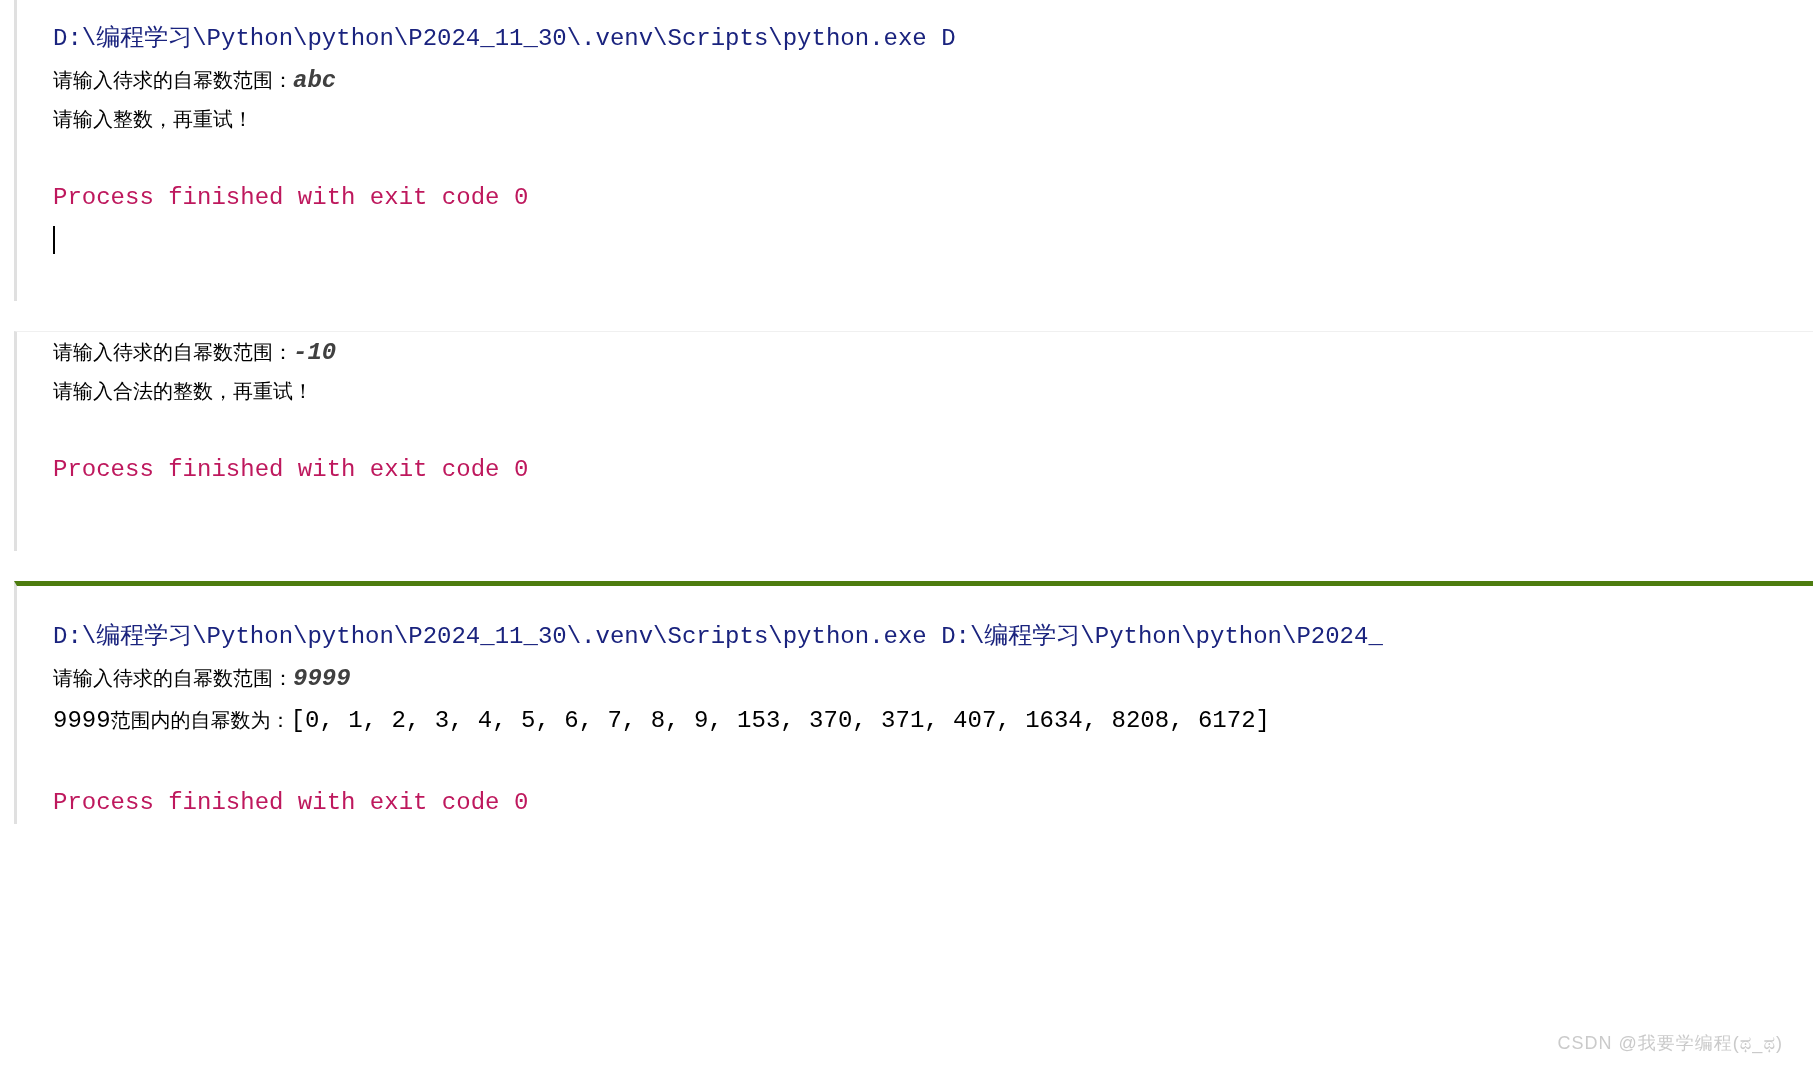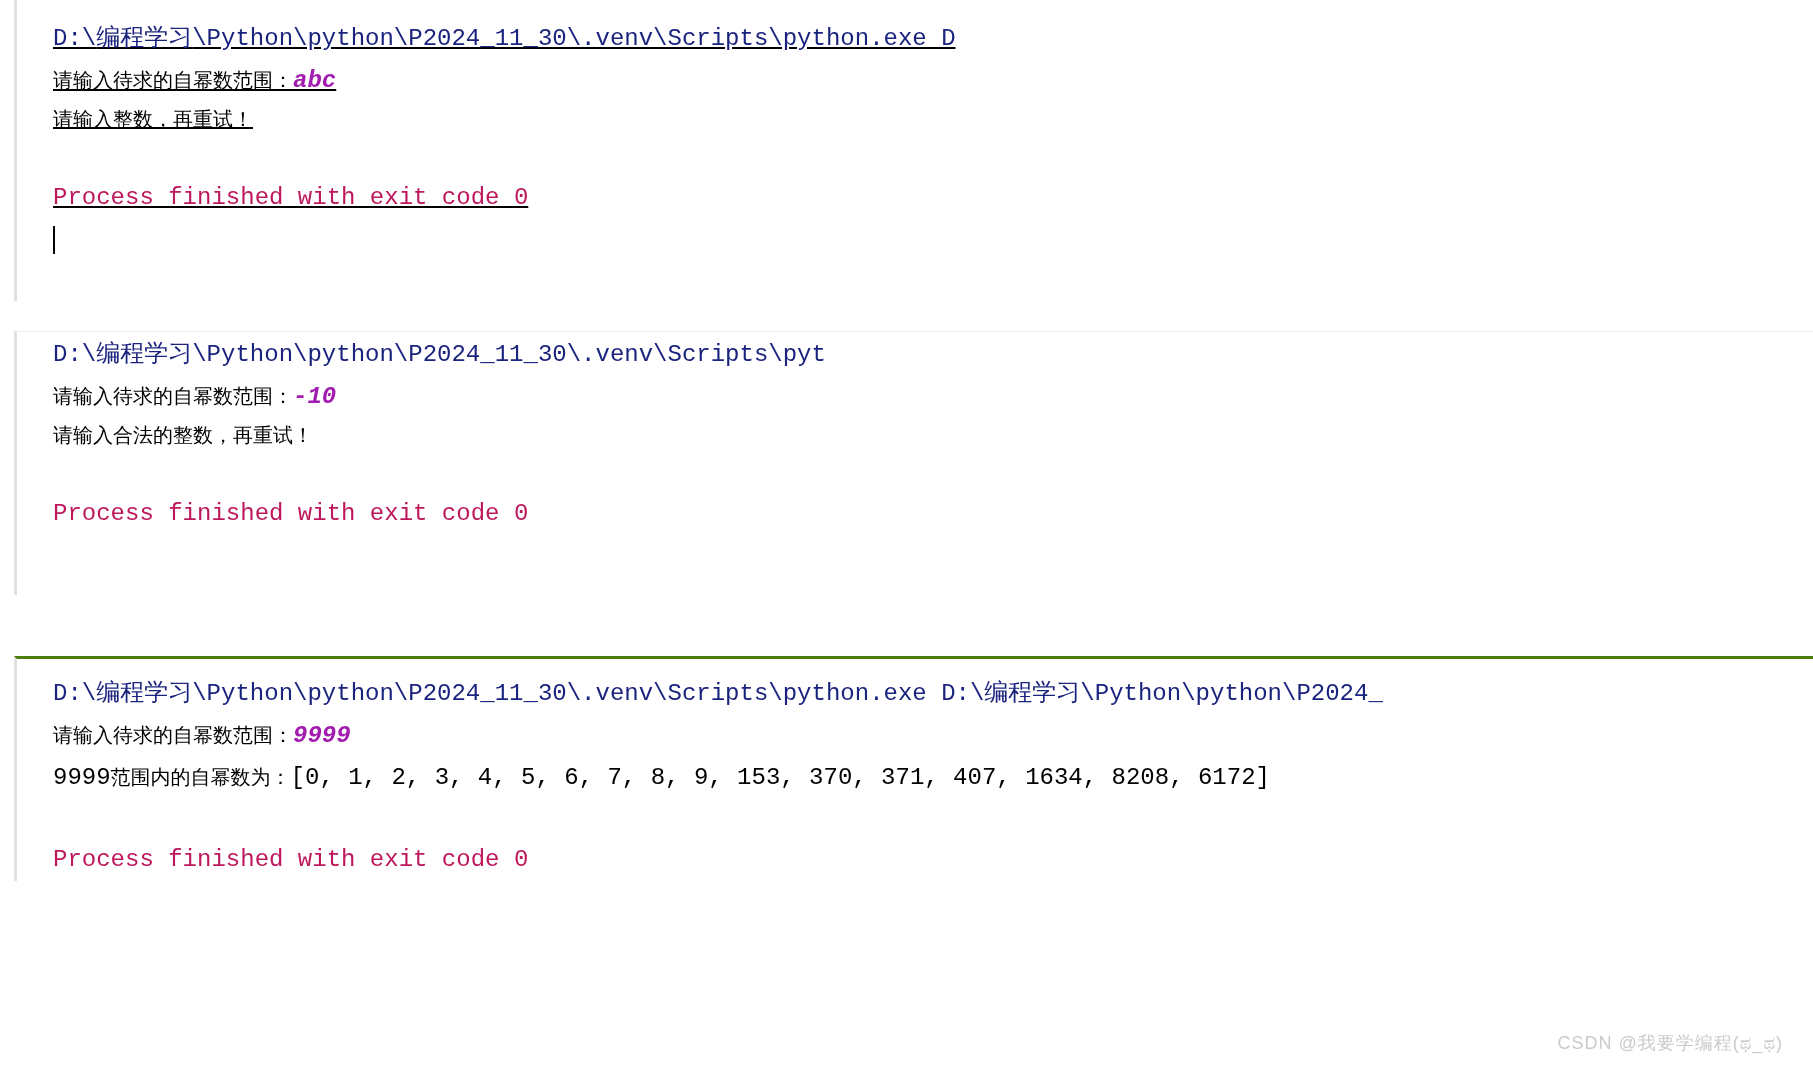--- a/index.html
+++ b/index.html
@@ -20,51 +20,49 @@
     }
     .block {
       padding: 10px 0 10px 36px;
       border-left: 3px solid #e0e0e0;
       margin-left: 14px;
       white-space: nowrap;
     }
     .block1 {
       padding-top: 16px;
       padding-bottom: 40px;
-      text-decoration: underline;
     }
     .block2 {
       padding-top: 0px;
       padding-bottom: 60px;
       border-top: 1px solid #f0f0f0;
       margin-top: 0;
     }
     .block3 {
-      padding-top: 12px;
+      padding-top: 28px;
       padding-bottom: 0px;
-      border-top: 3px solid #4d7c0f;
-      margin-top: 31px;
+      border-top: 5px solid #4d7c0f;
     }
     .line {
       margin-bottom: 0px;
     }
     .path {
       color: #1a237e;
       font-weight: 500;
     }
     .path .cjk {
       font-family: "Microsoft YaHei", "SimHei", sans-serif;
     }
     .cjk-text {
       font-family: "Microsoft YaHei", "SimHei", sans-serif;
       color: #000000;
       font-size: 20px;
     }
     .user-input {
-      color: #a21caf;
+      color: #404040;
       font-style: italic;
       font-weight: bold;
     }
     .process-msg {
       color: #be185d;
       font-weight: 500;
       margin-top: 40px;
     }
     .cursor {
       border-left: 2px solid #000000;
@@ -97,23 +95,20 @@
     <span class="cjk-text">请输入待求的自幂数范围：</span><span class="user-input">abc</span>
   </div>
   <div class="line cjk-text">请输入整数，再重试！</div>
   <div class="line process-msg">Process finished with exit code 0</div>
   <div class="line"><span class="cursor"></span></div>
 </div>
 
 <div class="divider-gap"></div>
 
 <div class="block block2">
-  <div class="line path">
-    <span>D:\</span><span class="cjk">编程学习</span><span>\Python\python\P2024_11_30\.venv\Scripts\pyt</span>
-  </div>
   <div class="line">
     <span class="cjk-text">请输入待求的自幂数范围：</span><span class="user-input">-10</span>
   </div>
   <div class="line cjk-text">请输入合法的整数，再重试！</div>
   <div class="line process-msg">Process finished with exit code 0</div>
 </div>
 
 <div class="divider-gap"></div>
 
 <div class="block block3">

